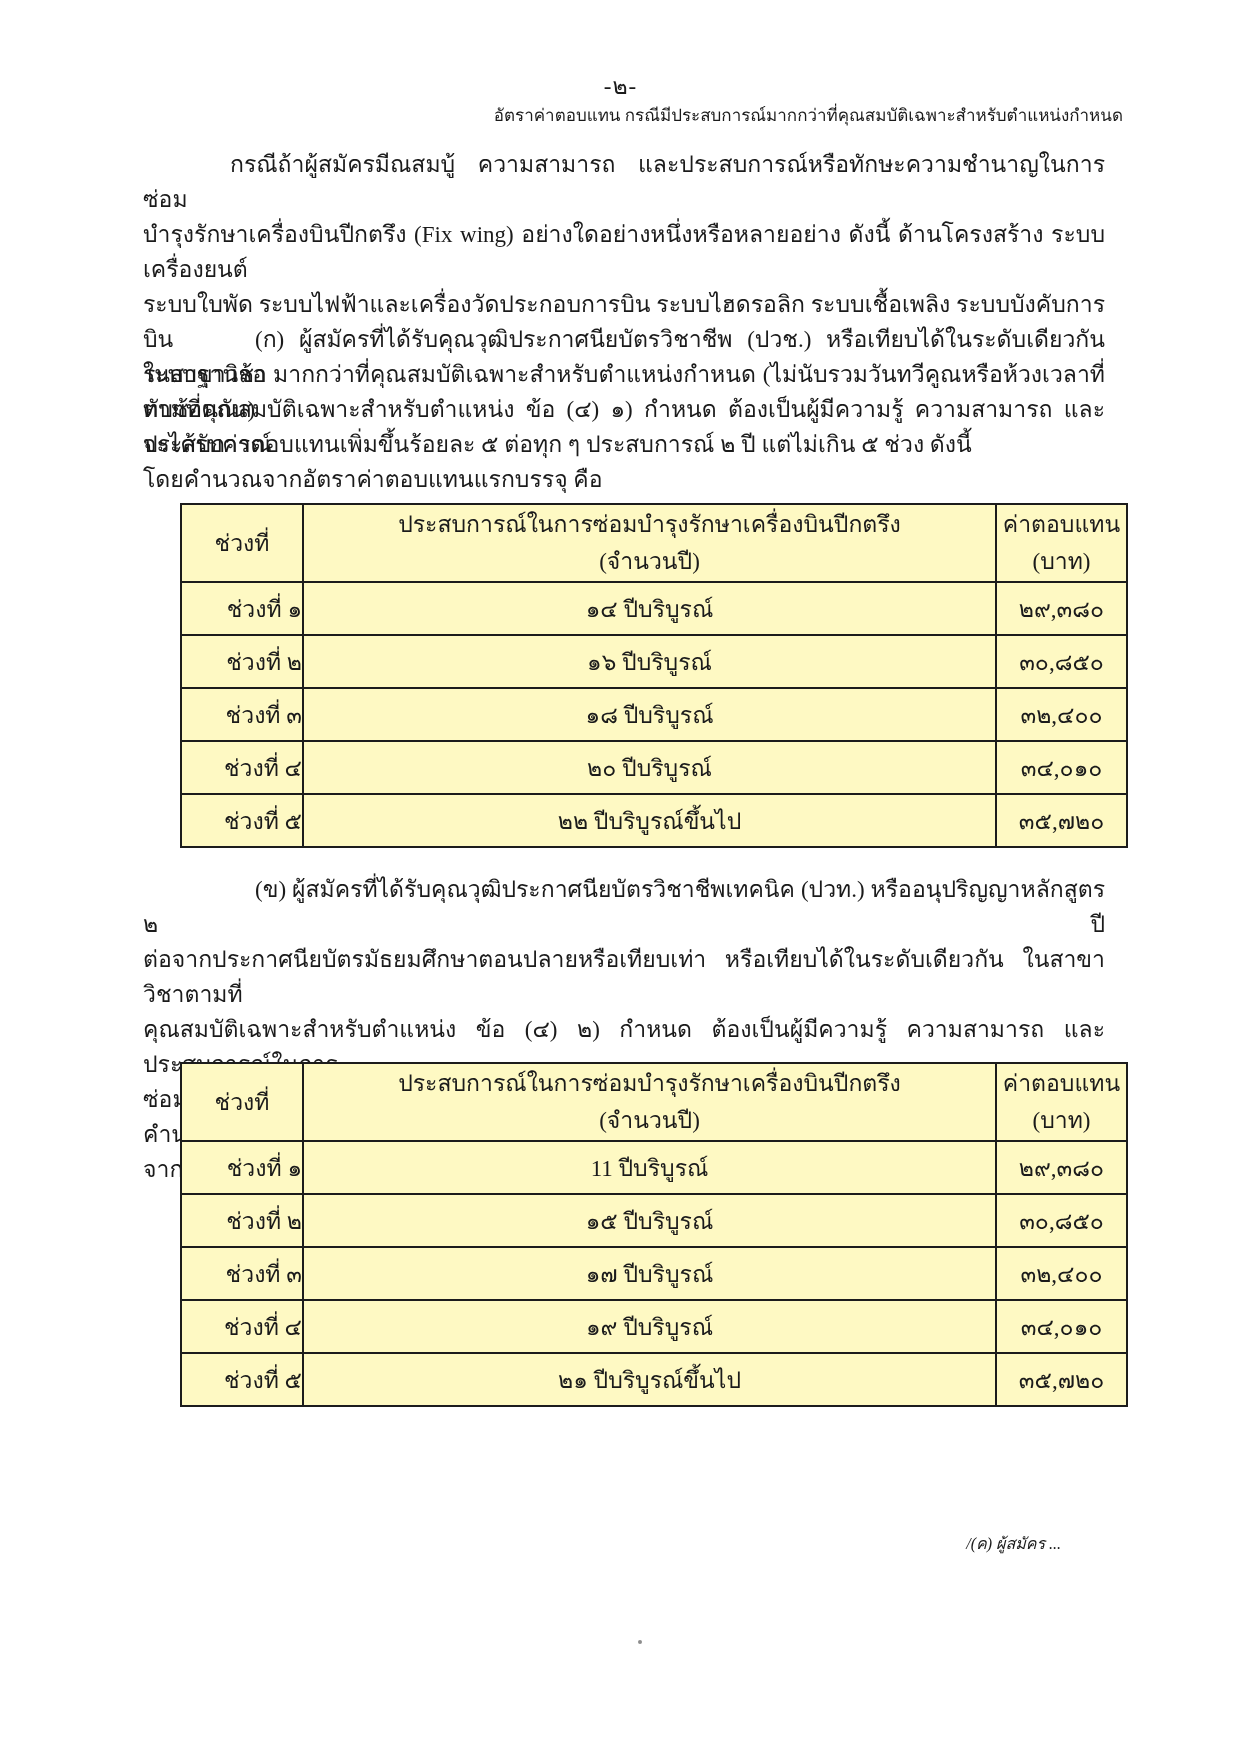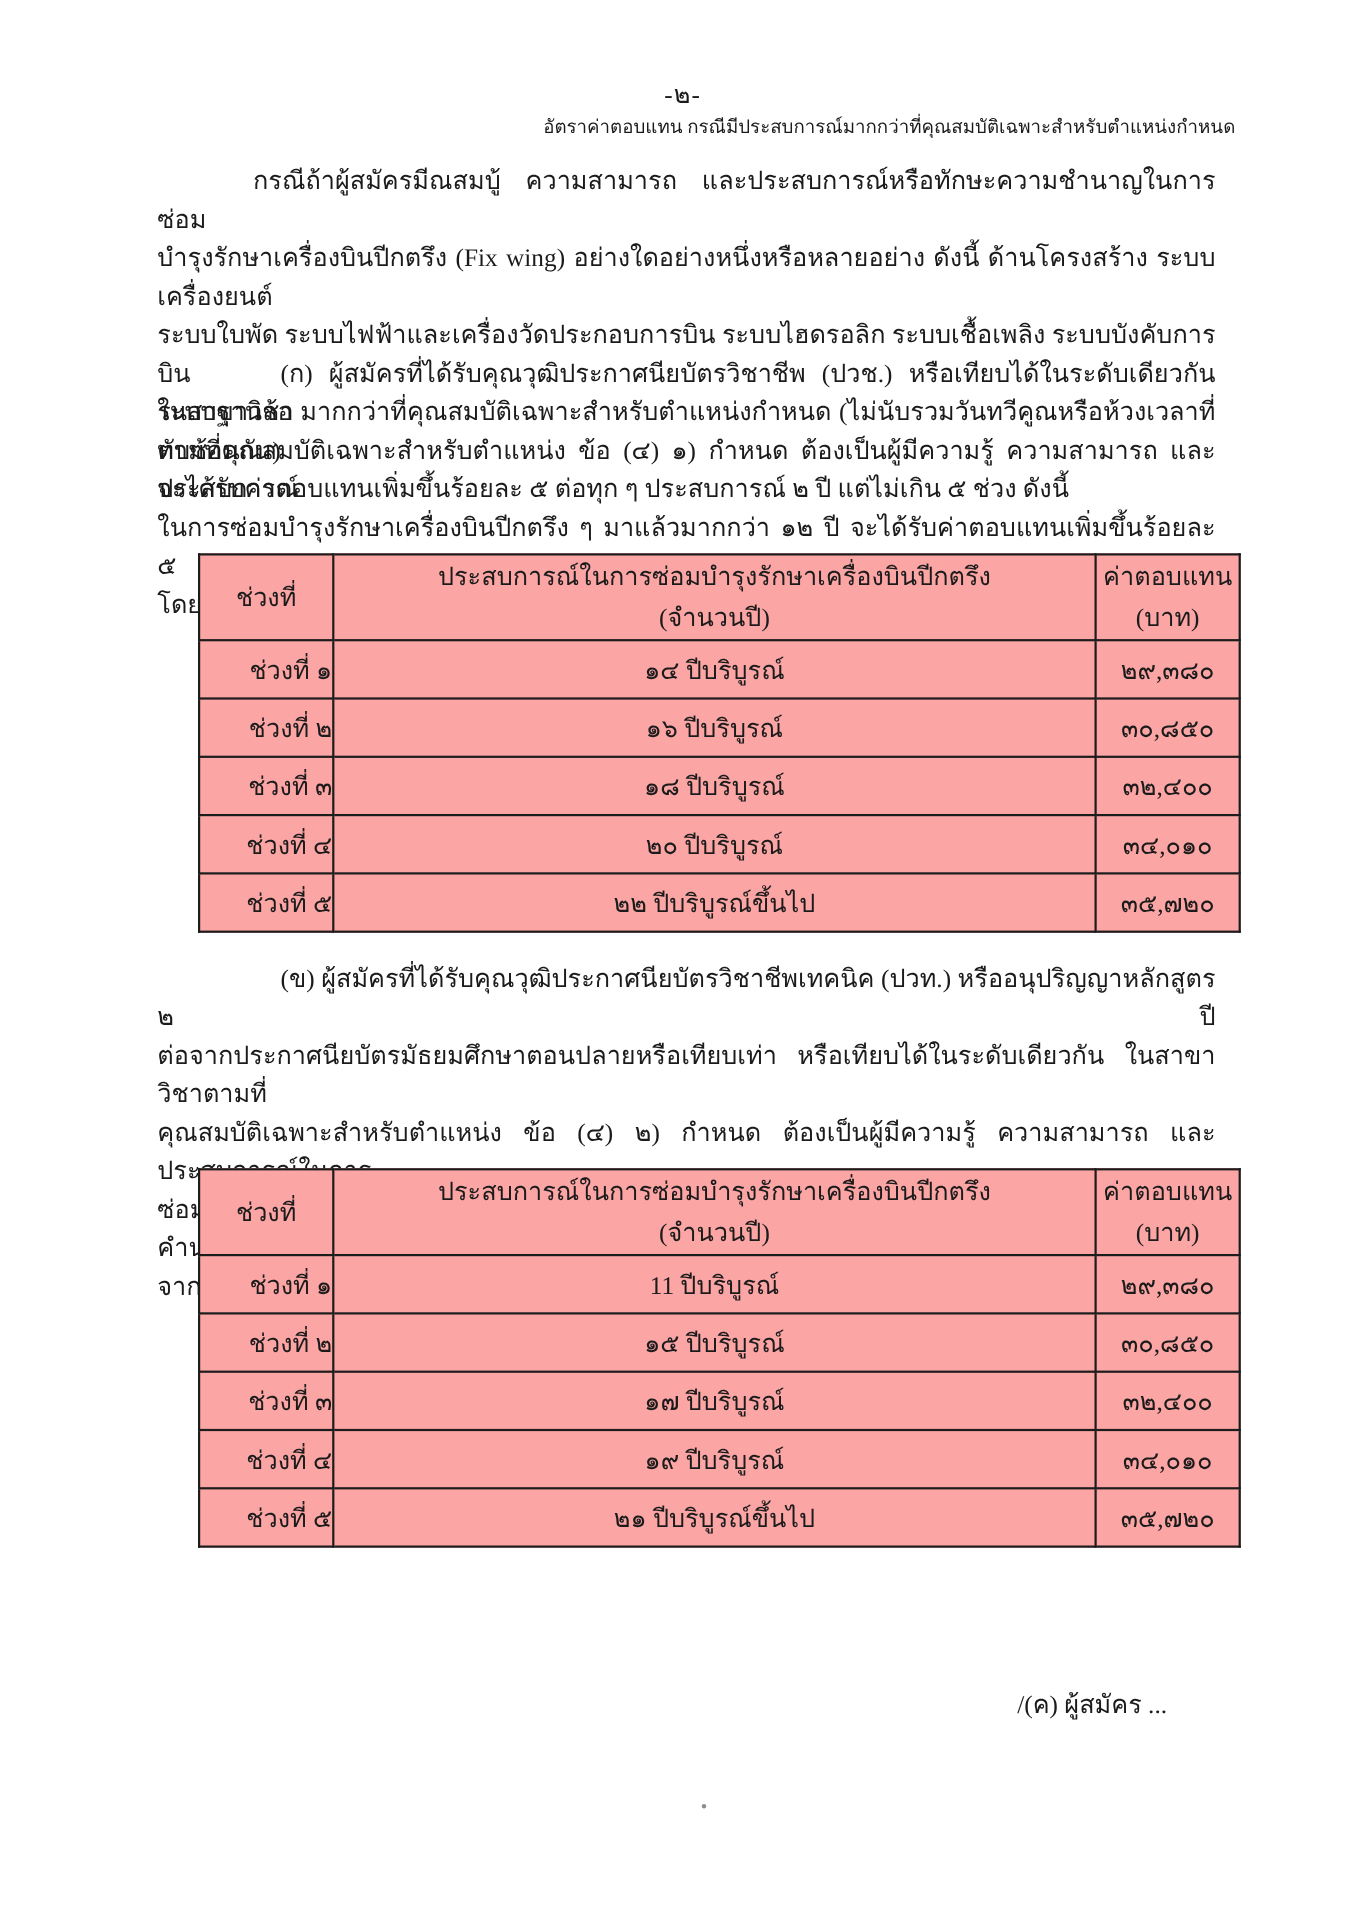--- a/index.html
+++ b/index.html
@@ -33,21 +33,21 @@
   .just { white-space: normal; text-align: justify; text-align-last: justify; }
   .ind1 { text-indent: 87px; }
   .ind2 { text-indent: 112px; }
 
   table.doc-table {
     position: absolute;
     left: 180px;
     width: 946px;
     border-collapse: collapse;
     table-layout: fixed;
-    background: #fca5a5;
+    background: #fef9c3;
   }
   .t1 { top: 503px; }
   .t2 { top: 1062px; }
   col.c1 { width: 122px; }
   col.c2 { width: 693px; }
   col.c3 { width: 131px; }
   table.doc-table td {
     border: 2px solid #1c1c1c;
     font-size: 23px;
     vertical-align: middle;
@@ -55,21 +55,22 @@
   }
   tr.hrow td { height: 76px; text-align: center; }
   tr.hrow .hline { line-height: 37px; }
   tr.drow td { height: 51px; }
   td.period-cell { text-align: right; padding-left: 23px; }
   td.exp-cell { text-align: center; }
   td.comp-cell { text-align: center; }
 
   .footer {
     top: 1531px; right: 180px;
-    font-size: 23px;
+    font-size: 16px;
+    font-style: italic;
   }
   .speck {
     width: 4px; height: 4px; border-radius: 50%;
     background: #8d8d8d;
   }
 </style>
 </head>
 <body>
 
 <div class="page">
@@ -82,21 +83,20 @@
     <div class="line just ind1">กรณีถ้าผู้สมัครมีณสมบู้ ความสามารถ และประสบการณ์หรือทักษะความชำนาญในการซ่อม</div>
     <div class="line just">บำรุงรักษาเครื่องบินปีกตรึง (Fix wing) อย่างใดอย่างหนึ่งหรือหลายอย่าง ดังนี้ ด้านโครงสร้าง ระบบเครื่องยนต์</div>
     <div class="line just">ระบบใบพัด ระบบไฟฟ้าและเครื่องวัดประกอบการบิน ระบบไฮดรอลิก ระบบเชื้อเพลิง ระบบบังคับการบิน</div>
     <div class="line just">ระบบฐานล้อ มากกว่าที่คุณสมบัติเฉพาะสำหรับตำแหน่งกำหนด (ไม่นับรวมวันทวีคูณหรือห้วงเวลาที่ทับซ้อนกัน)</div>
     <div class="line">จะได้รับค่าตอบแทนเพิ่มขึ้นร้อยละ ๕ ต่อทุก ๆ ประสบการณ์ ๒ ปี แต่ไม่เกิน ๕ ช่วง ดังนี้</div>
   </div>
 
   <div class="abs para p-a">
     <div class="line just ind2">(ก)  ผู้สมัครที่ได้รับคุณวุฒิประกาศนียบัตรวิชาชีพ (ปวช.) หรือเทียบได้ในระดับเดียวกัน ในสาขาวิชา</div>
     <div class="line just">ตามที่คุณสมบัติเฉพาะสำหรับตำแหน่ง ข้อ (๔) ๑) กำหนด ต้องเป็นผู้มีความรู้ ความสามารถ และประสบการณ์</div>
-    <div class="line just">ในการซ่อมบำรุงรักษาเครื่องบินปีกตรึง ๆ มาแล้วมากกว่า ๑๒ ปี จะได้รับค่าตอบแทนเพิ่มขึ้นร้อยละ ๕</div>
     <div class="line">โดยคำนวณจากอัตราค่าตอบแทนแรกบรรจุ คือ</div>
   </div>
 
   <table class="doc-table t1">
     <colgroup>
         <col class="c1">
         <col class="c2">
         <col class="c3">
       </colgroup>
     <tbody>

